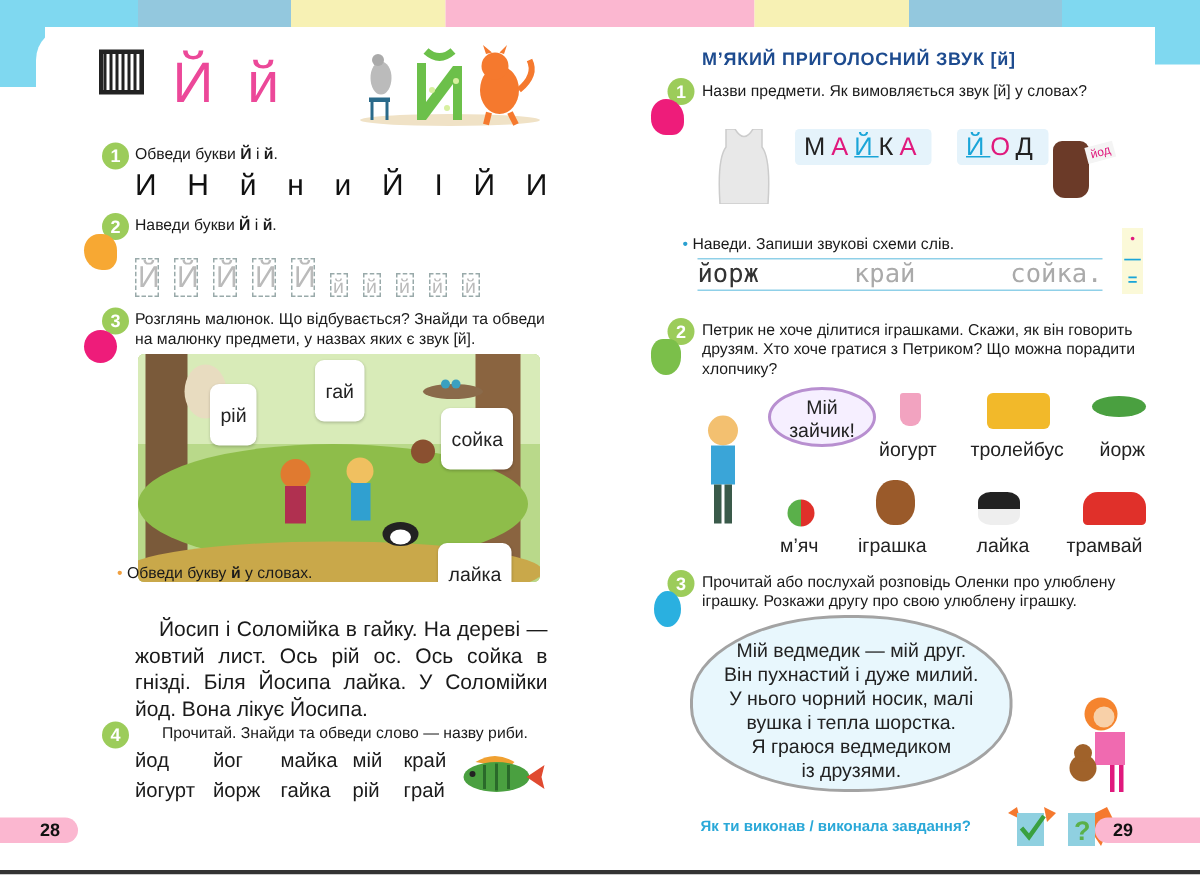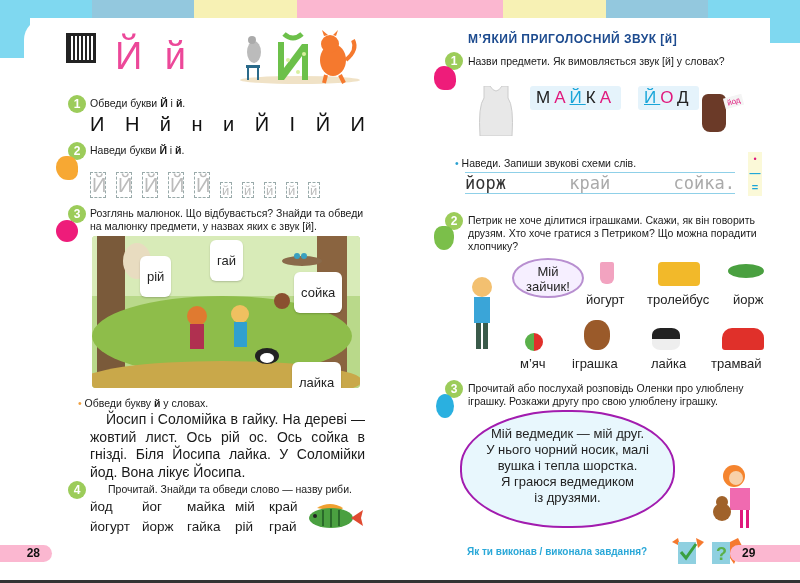--- a/index.html
+++ b/index.html
@@ -67,21 +67,21 @@
 
   .trace-words { left: 465px; top: 172px; width: 270px; height: 22px; font-family: "DejaVu Sans Mono", monospace; font-size: 17px;
                  border-top: 1px solid #8fd0e8; border-bottom: 1px solid #8fd0e8; display: flex; justify-content: space-between; align-items: center; }
   .trace-words span { color: #aaa; }
   .trace-words span.dark { color: #333; }
   .legend-box { left: 748px; top: 152px; width: 14px; height: 44px; background: #fbf9d8; }
 
   .bubble { position: absolute; border: 2px solid #b88fd0; background: #f6efff; border-radius: 50%; text-align: center; font-size: 13px; line-height: 15px; color: #222; }
   .item-label { font-size: 13px; color: #222; position: absolute; }
 
-  .big-bubble { left: 460px; top: 410px; width: 215px; height: 118px; border: 2px solid #a21caf; background: #e8f7fd; border-radius: 48%;
+  .big-bubble { left: 460px; top: 410px; width: 215px; height: 118px; border: 2px solid #a3a3a3; background: #e8f7fd; border-radius: 48%;
                 text-align: center; font-size: 13px; line-height: 16px; padding-top: 14px; color: #222; }
 
   .eval { left: 467px; top: 546px; font-size: 10px; font-weight: bold; color: #2aa8d8; }
   .icon-box { display: flex; align-items: center; justify-content: center; }
 </style>
 </head>
 <body>
 
 <div class="strip s1"></div>
 <div class="strip s2"></div>
@@ -197,21 +197,21 @@
     <ellipse cx="210" cy="25" rx="20" ry="5" fill="#8a6a4a"></ellipse>
     <circle cx="205" cy="20" r="3" fill="#3aa0c0"></circle>
       <circle cx="212" cy="20" r="3" fill="#3aa0c0"></circle>
   </svg>
   <div class="pic-label" style="left:48px; top:20px;">рій</div>
   <div class="pic-label" style="left:118px; top:4px;">гай</div>
   <div class="pic-label" style="left:202px; top:36px;">сойка</div>
   <div class="pic-label" style="left:200px; top:126px;">лайка</div>
 </div>
 
-<div class="abs task" style="left:78px; top:397px;text-align:right;">
+<div class="abs task" style="left:78px; top:376px;text-align:right;">
   <span class="bullet-or">•</span>
   <span>Обведи букву </span><b>й</b><span> у словах.</span>
 </div>
 <div class="abs para" style="left:90px; top:411px; width:275px; text-align:justify; text-indent:16px;">Йосип і Соломійка в гайку. На дереві — жовтий лист. Ось рій ос. Ось сойка в гнізді. Біля Йосипа лайка. У Соломійки йод. Вона лікує Йосипа.</div>
 
 <div class="abs num" style="left:68px; top:481px;">4</div>
 <div class="abs task" style="left:108px; top:483px;">Прочитай. Знайди та обведи слово — назву риби.</div>
 <div class="abs word-grid">
   <div class="r">
     <span style="width:52px">йод</span>
@@ -308,20 +308,21 @@
 <div class="item-label" style="left:572px; top:356px;">іграшка</div>
 <div class="item-label" style="left:651px; top:356px;">лайка</div>
 <div class="item-label" style="left:711px; top:356px;">трамвай</div>
 
 <div class="abs num" style="left:445px; top:380px;">3</div>
 <div class="abs" style="left:436px; top:394px; width:18px; height:24px; background:#2ab0e0; border-radius:50%;"></div>
 <div class="abs task" style="left:468px; top:382px; width:300px; line-height:13px;">Прочитай або послухай розповідь Оленки про улюблену іграшку. Розкажи другу про свою улюблену іграшку.</div>
 
 <div class="abs big-bubble">
   <div>Мій ведмедик — мій друг.</div>
+  <div>Він пухнастий і дуже милий.</div>
   <div>У нього чорний носик, малі</div>
   <div>вушка і тепла шорстка.</div>
   <div>Я граюся ведмедиком</div>
   <div>із друзями.</div>
 </div>
 <div class="abs" style="left:712px; top:462px;">
   <svg width="50" height="68" viewBox="0 0 50 68">
     <circle cx="22" cy="14" r="11" fill="#f5842e"></circle>
     <circle cx="24" cy="16" r="7" fill="#f8d0a8"></circle>
     <rect x="18" y="26" width="20" height="22" fill="#f06ab0"></rect>

